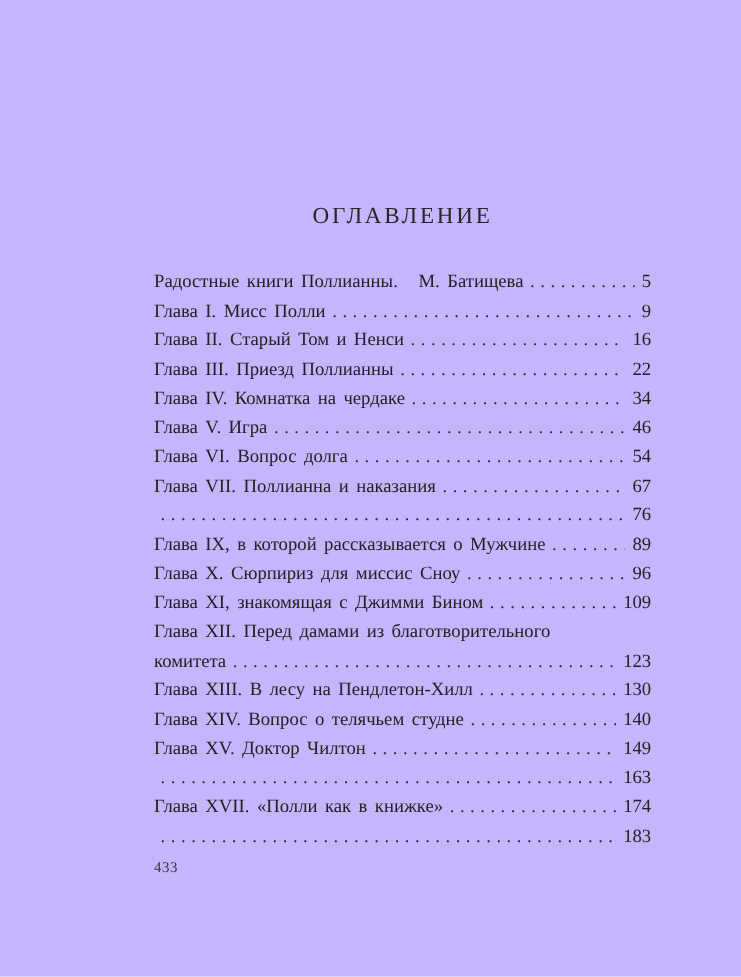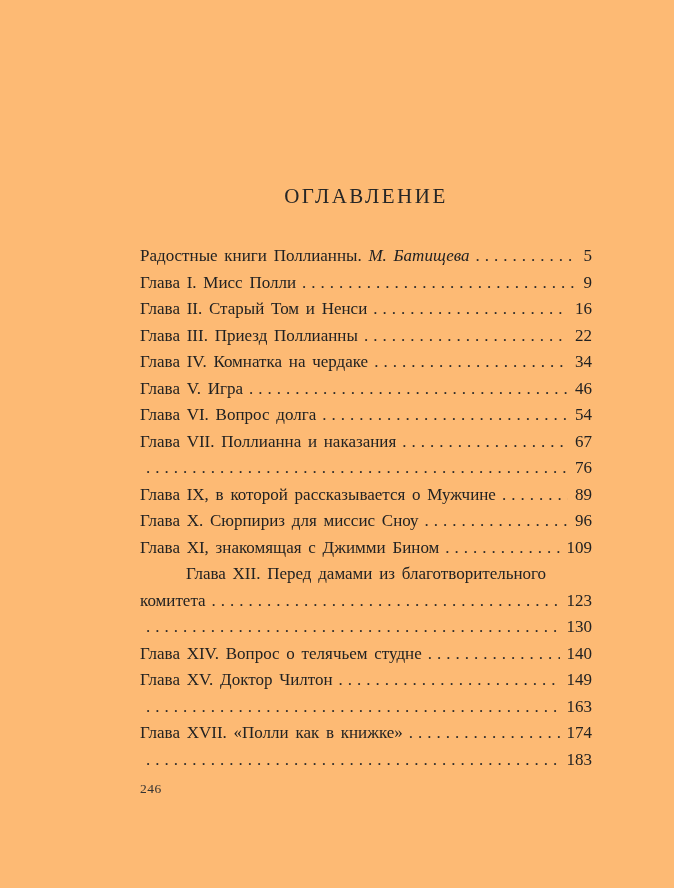--- a/index.html
+++ b/index.html
@@ -4,21 +4,21 @@
 <style>
   html, body {
     margin: 0;
     padding: 0;
     background: #ffffff;
   }
   .sheet {
     position: relative;
     width: 674px;
     height: 888px;
-    background: #fdba74;
+    background: #c4b5fd;
     font-family: "Liberation Serif", "DejaVu Serif", serif;
     color: #222222;
     overflow: hidden;
   }
   .title {
     position: absolute;
     top: 184px;
     left: 140px;
     width: 452px;
     margin: 0;
@@ -38,25 +38,24 @@
   }
   .row {
     display: flex;
     align-items: baseline;
   }
   .row .label {
     white-space: nowrap;
     word-spacing: 2.5px;
   }
   .row .label .it {
-    font-style: italic;
+    margin-left: 12px;
   }
   .wrap-line {
     word-spacing: 2.5px;
-    text-align: center;
   }
   .dots {
     flex: 1 1 auto;
     overflow: hidden;
     white-space: nowrap;
     margin: 0 7px 0 6px;
     letter-spacing: 5px;
     color: #2b2b2b;
   }
   .pagenum {
@@ -137,20 +136,21 @@
         <span class="dots">......................................................................</span>
         <span class="pagenum">109</span>
       </div>
       <div class="wrap-line">Глава XII. Перед дамами из благотворительного</div>
       <div class="row">
         <span class="label">комитета</span>
         <span class="dots">......................................................................</span>
         <span class="pagenum">123</span>
       </div>
       <div class="row">
+        <span class="label">Глава XIII. В лесу на Пендлетон-Хилл</span>
         <span class="dots">......................................................................</span>
         <span class="pagenum">130</span>
       </div>
       <div class="row">
         <span class="label">Глава XIV. Вопрос о телячьем студне</span>
         <span class="dots">......................................................................</span>
         <span class="pagenum">140</span>
       </div>
       <div class="row">
         <span class="label">Глава XV. Доктор Чилтон</span>
@@ -164,14 +164,14 @@
       <div class="row">
         <span class="label">Глава XVII. «Полли как в книжке»</span>
         <span class="dots">......................................................................</span>
         <span class="pagenum">174</span>
       </div>
       <div class="row">
         <span class="dots">......................................................................</span>
         <span class="pagenum">183</span>
       </div>
     </div>
-  <div class="folio">246</div>
+  <div class="folio">433</div>
 </div>
 
 </body></html>

